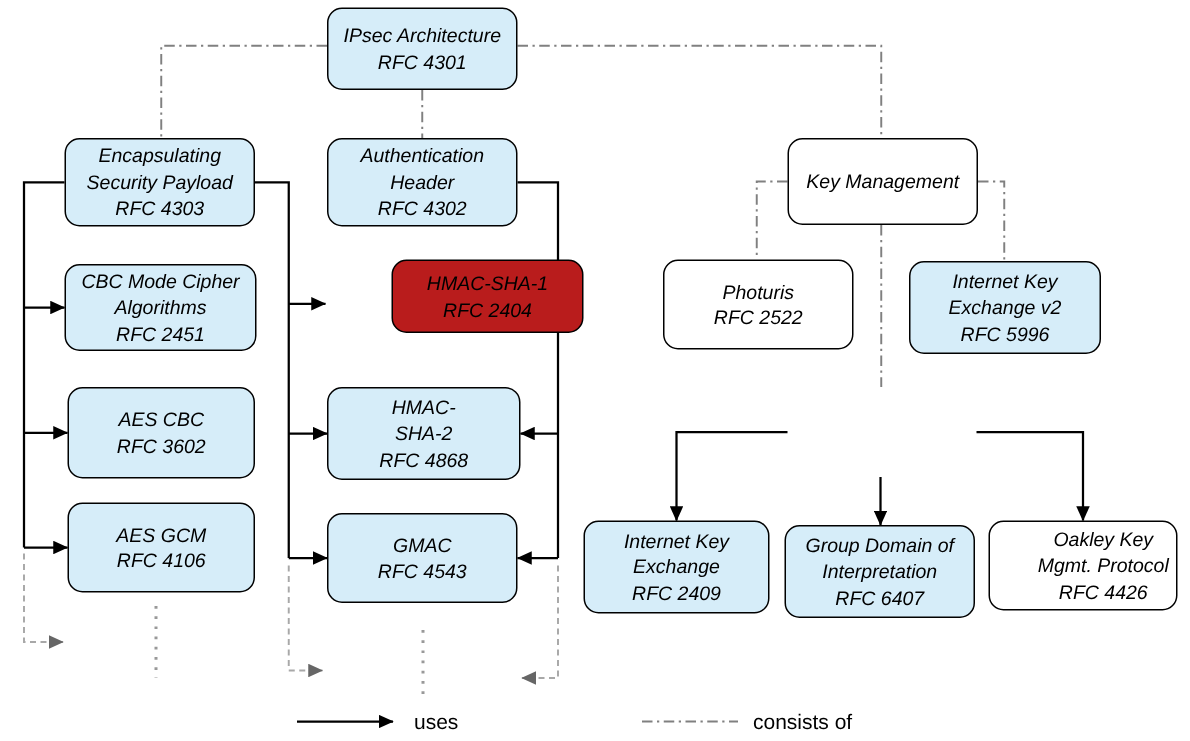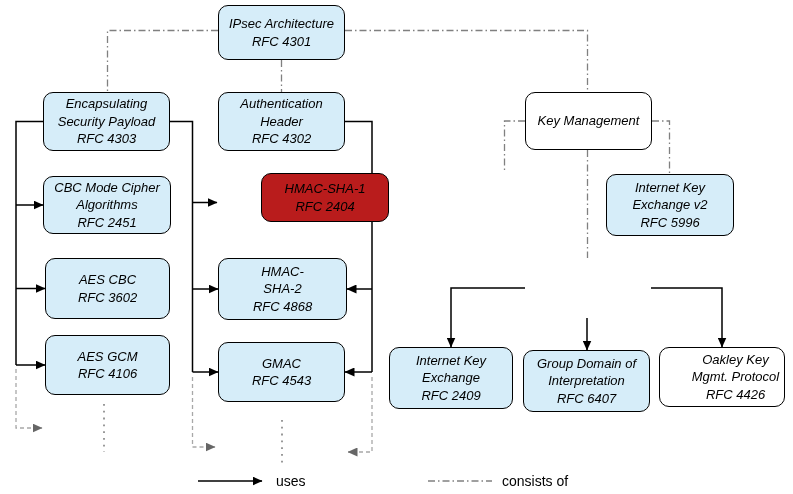--- a/index.html
+++ b/index.html
@@ -126,20 +126,24 @@
     <span>CBC Mode Cipher</span>
     <span>Algorithms</span>
     <span>RFC 2451</span>
   </div>
 
   <div class="node" style="left: 217px; top: 173px; width: 128px; height: 49px; background: #b91c1c; margin-left: 44px;">
     <span>HMAC-SHA-1</span>
     <span>RFC 2404</span>
   </div>
 
+  <div class="node white" style="left: 442px; top: 173px; width: 127px; height: 60px; background: rgb(255, 255, 255);">
+    <span>Photuris</span>
+    <span>RFC 2522</span>
+  </div>
 
   <div class="node" style="left: 606px; top: 174px; width: 128px; height: 62px; background: rgb(214, 237, 249);">
     <span>Internet Key</span>
     <span>Exchange v2</span>
     <span>RFC 5996</span>
   </div>
 
   <div class="node" style="left: 45px; top: 258px; width: 125px; height: 61px; background: rgb(214, 237, 249);">
     <span>AES CBC</span>
     <span>RFC 3602</span>

